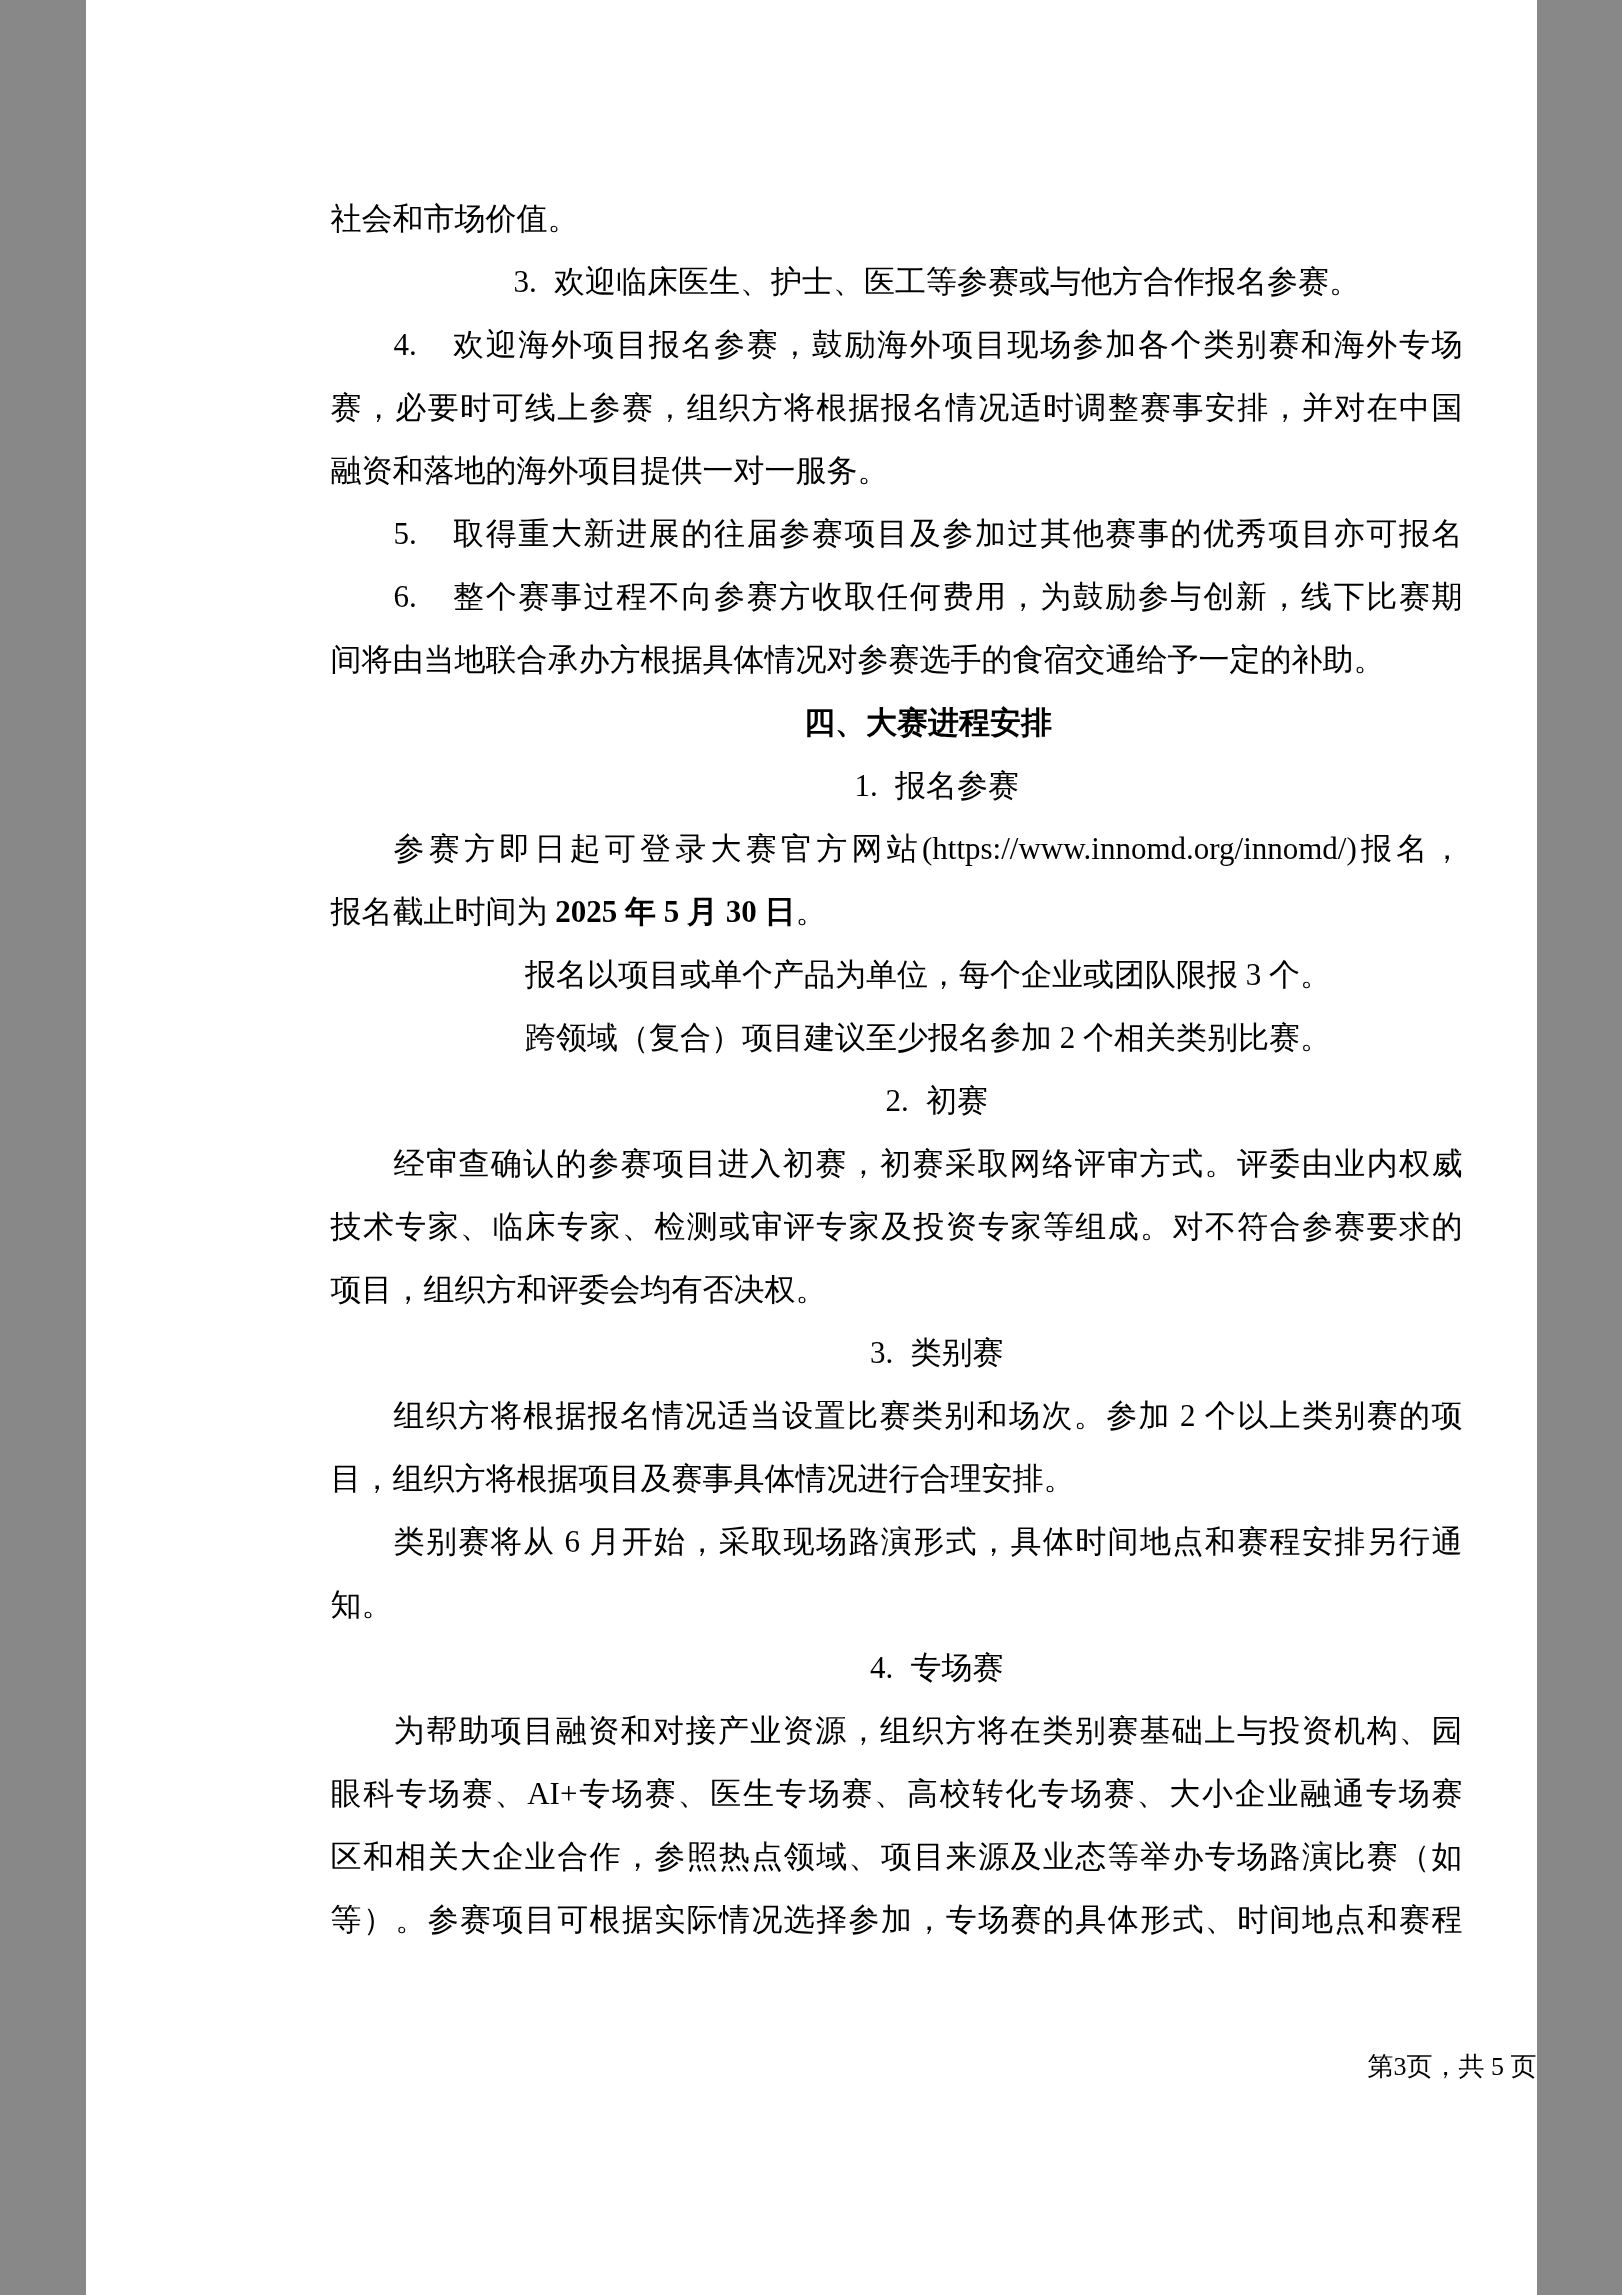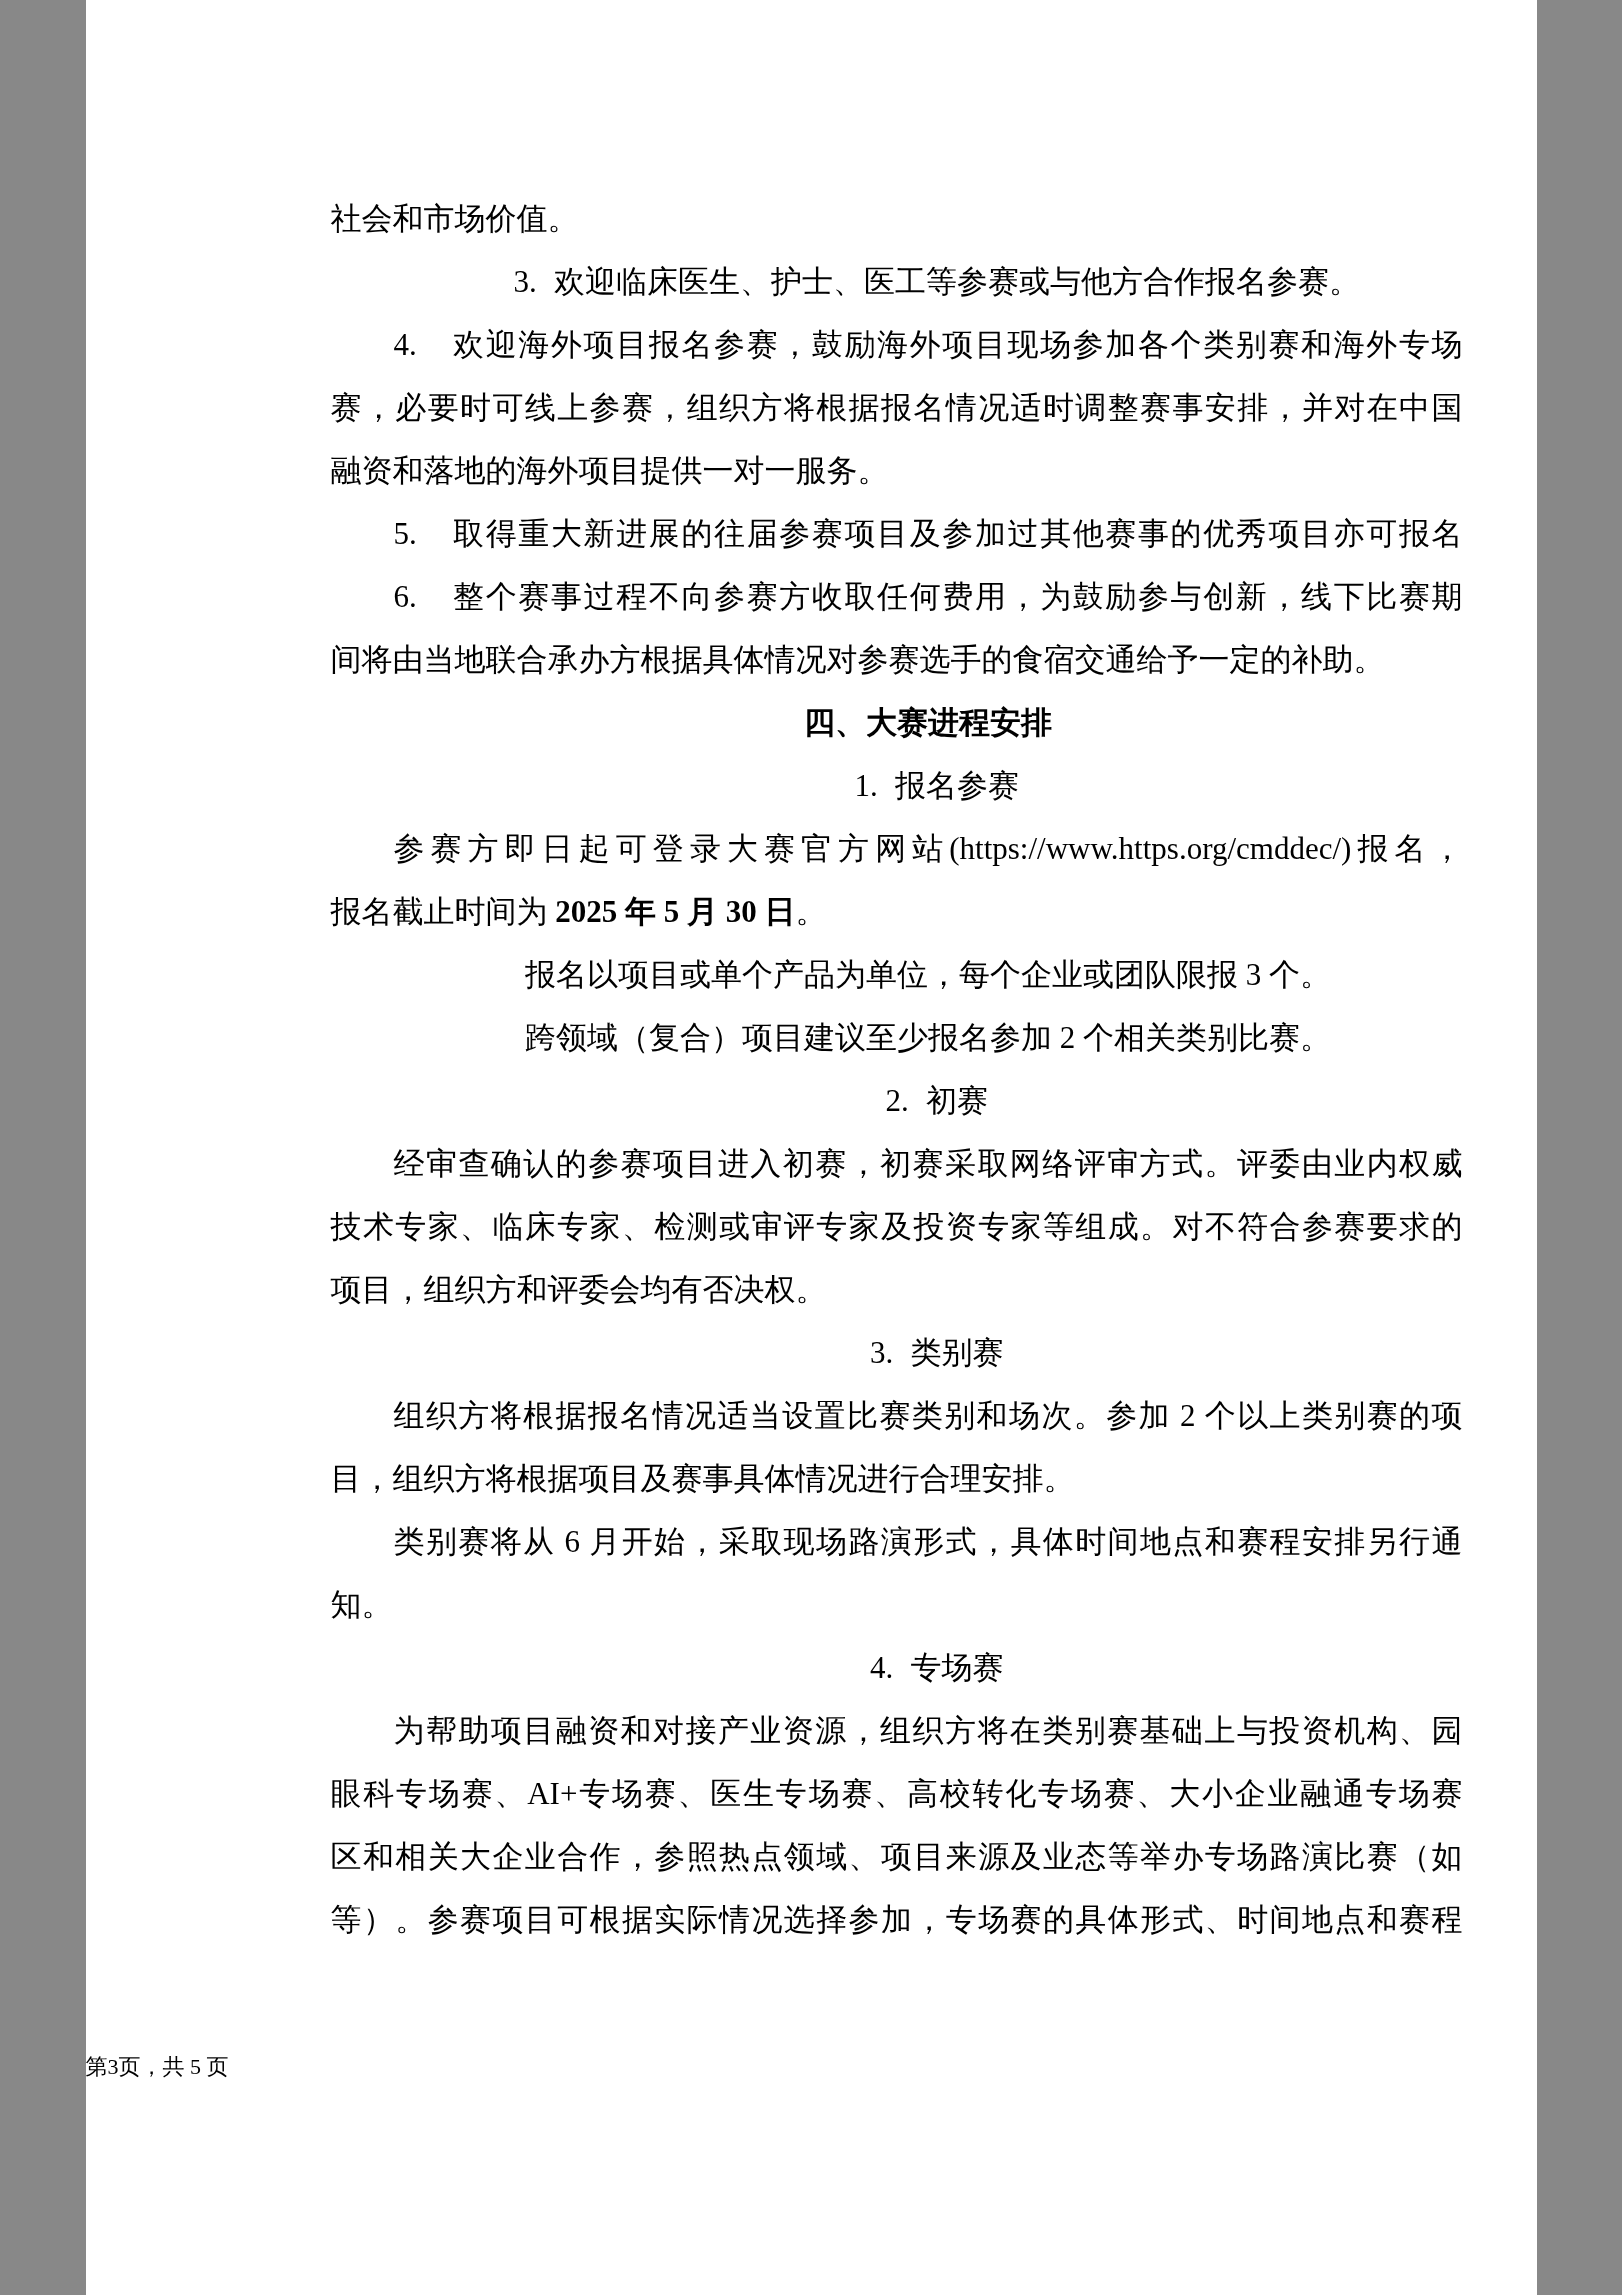--- a/index.html
+++ b/index.html
@@ -42,40 +42,40 @@
   }
   .b { font-weight: 700; }
   .num { display: inline-block; min-width: 58px; }
   .footer {
     position: absolute;
     left: 0;
     right: 0;
     top: 2047px;
     height: 39px;
     line-height: 39px;
-    text-align: left;
-    font-size: 22px;
+    text-align: right;
+    font-size: 26px;
   }
 </style>
 </head>
 <body>
 
 <div class="page">
   <div class="content">
       <div class="line"><span class="seg">社会和市场价值。</span></div>
       <div class="line i2"><span class="num">3.</span><span class="seg">欢迎临床医生、护士、医工等参赛或与他方合作报名参赛。</span></div>
       <div class="line j i2"><span class="num">4.</span><span class="seg">欢迎海外项目报名参赛，鼓励海外项目现场参加各个类别赛和海外专场</span></div>
       <div class="line j"><span class="seg">赛，必要时可线上参赛，组织方将根据报名情况适时调整赛事安排，并对在中国</span></div>
       <div class="line"><span class="seg">融资和落地的海外项目提供一对一服务。</span></div>
       <div class="line j i2"><span class="num">5.</span><span class="seg">取得重大新进展的往届参赛项目及参加过其他赛事的优秀项目亦可报名</span></div>
       <div class="line j i2"><span class="num">6.</span><span class="seg">整个赛事过程不向参赛方收取任何费用，为鼓励参与创新，线下比赛期</span></div>
       <div class="line"><span class="seg">间将由当地联合承办方根据具体情况对参赛选手的食宿交通给予一定的补助。</span></div>
       <div class="line i2 h"><span class="b seg">四、大赛进程安排</span></div>
       <div class="line i2"><span class="num">1.</span><span class="seg">报名参赛</span></div>
-      <div class="line j i2"><span class="seg">参赛方即日起可登录大赛官方网站(</span><span class="seg">https://www.https.org/cmddec/</span><span class="seg">)报名，</span></div>
+      <div class="line j i2"><span class="seg">参赛方即日起可登录大赛官方网站(</span><span class="seg">https://www.innomd.org/innomd/</span><span class="seg">)报名，</span></div>
       <div class="line"><span class="seg">报名截止时间为 </span><span class="b seg">2025 年 5 月 30 日</span><span class="seg">。</span></div>
       <div class="line i2"><span class="seg">报名以项目或单个产品为单位，每个企业或团队限报 3 个。</span></div>
       <div class="line i2"><span class="seg">跨领域（复合）项目建议至少报名参加 2 个相关类别比赛。</span></div>
       <div class="line i2"><span class="num">2.</span><span class="seg">初赛</span></div>
       <div class="line j i2"><span class="seg">经审查确认的参赛项目进入初赛，初赛采取网络评审方式。评委由业内权威</span></div>
       <div class="line j"><span class="seg">技术专家、临床专家、检测或审评专家及投资专家等组成。对不符合参赛要求的</span></div>
       <div class="line"><span class="seg">项目，组织方和评委会均有否决权。</span></div>
       <div class="line i2"><span class="num">3.</span><span class="seg">类别赛</span></div>
       <div class="line j i2"><span class="seg">组织方将根据报名情况适当设置比赛类别和场次。参加 2 个以上类别赛的项</span></div>
       <div class="line"><span class="seg">目，组织方将根据项目及赛事具体情况进行合理安排。</span></div>

